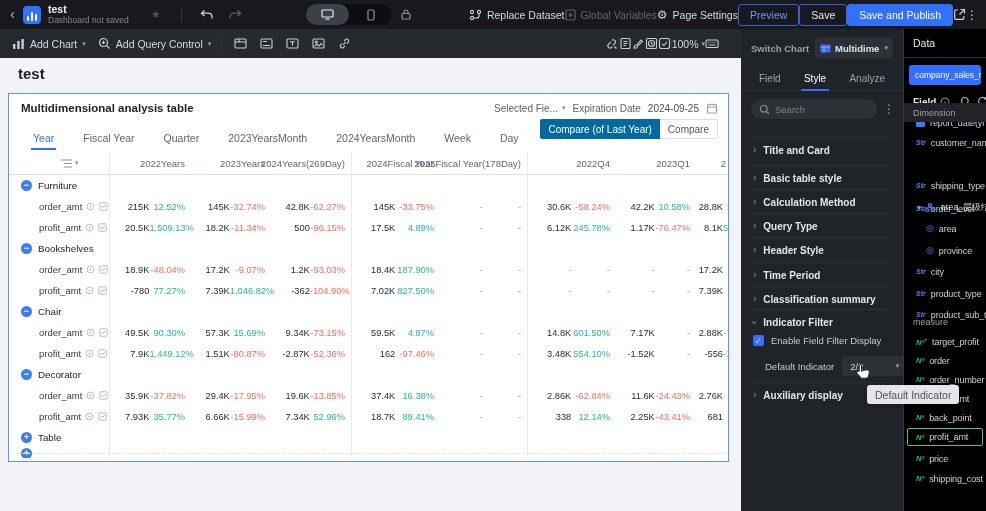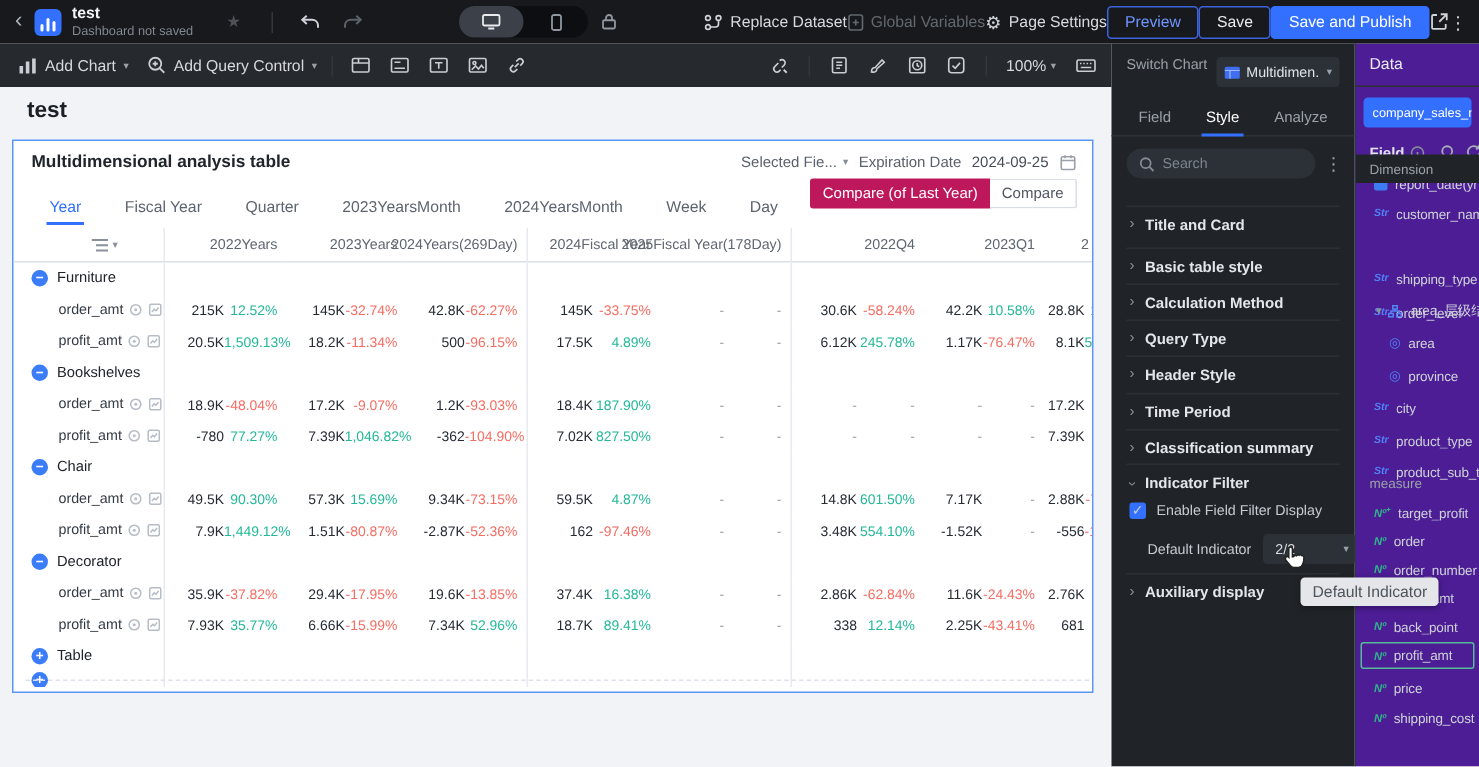--- a/index.html
+++ b/index.html
@@ -32,41 +32,41 @@
   .btn.ghost-blue{background:transparent;border:1px solid #3b62d9;color:#6f96ff;}
   .btn.ghost{background:transparent;border:1px solid #3b62d9;color:#e8eaee;}
   .btn.solid{background:#3370ff;border:1px solid #3370ff;color:#fff;}
   .tb-dots{color:#cfd4da;font-size:12px;letter-spacing:0;}
   
   .toolbar{position:absolute;left:0;top:29px;width:741px;height:29px;background:#26292d;
     display:flex;align-items:center;z-index:30;}
   .tl-item{display:flex;align-items:center;gap:5px;color:#d6dae0;font-size:10.5px;margin-left:12px;cursor:pointer;white-space:nowrap}
   .caret{font-size:7px;color:#9aa1ab;}
   .tl-icons{display:flex;align-items:center;gap:13px;margin-left:14px;}
-  .tl-right{position:absolute;right:10px;display:flex;align-items:center;gap:13px;}
+  .tl-right{position:absolute;right:22px;display:flex;align-items:center;}
   .tl-zoom{color:#d6dae0;font-size:10.5px;display:flex;align-items:center;gap:3px;cursor:pointer}
   
   .canvas{position:absolute;left:0;top:58px;width:741px;height:453px;background:#f2f3f6;}
   .page-title{position:absolute;left:18px;top:7px;font-size:15px;font-weight:bold;color:#1b1f26;}
   .card{position:absolute;left:8px;top:35px;width:721px;height:369px;background:#fff;
     border:1px solid #5b96f7;box-sizing:border-box;overflow:hidden;}
   .card-row1{display:flex;align-items:center;padding:8px 10px 0 12px;}
   .card-title{font-size:11.5px;font-weight:bold;color:#20242b;margin:0;}
   .card-row1-right{margin-left:auto;display:flex;align-items:center;gap:7px;}
   .sel-fields{display:flex;align-items:center;gap:4px;color:#5a616c;font-size:10px;cursor:pointer}
   .exp-label{color:#5a616c;font-size:10px;}
   .exp-date{color:#42485200;color:#464d58;font-size:10px;cursor:pointer}
   .card-row2{position:relative;height:28px;margin-top:2px;}
   .card-tabs{display:flex;align-items:flex-end;gap:29px;padding-left:24px;height:100%;}
   .ctab{font-size:10.5px;color:#5d646f;cursor:pointer;position:relative;white-space:nowrap}
   .ctab.active{color:#3370ff;}
   .ctab.active::after{content:"";position:absolute;left:-2px;right:-2px;bottom:-6px;height:2px;background:#3370ff;}
   .cmp-group{position:absolute;right:10px;top:3px;display:flex;}
   .cmp{font-size:10px;height:20px;display:flex;align-items:center;padding:0 8px;cursor:pointer;white-space:nowrap}
-  .cmp.on{background:#be185d;color:#fff;border-radius:2px 0 0 2px;}
+  .cmp.on{background:#0369a1;color:#fff;border-radius:2px 0 0 2px;}
   .cmp.off{background:#fff;color:#50565f;border:1px solid #d9dde4;border-left:none;border-radius:0 2px 2px 0;box-sizing:border-box}
   
   .tbl{margin-top:8px;}
   .trow{display:grid;grid-template-columns:101px 81px 80px 81px 88px 88px 88px 80px 36px;height:21px;align-items:center;}
   .trow.thead{height:23px;}
   .trow>*{height:100%;display:flex;align-items:center;box-sizing:border-box;}
   .trow>*:nth-child(1),.trow>*:nth-child(4),.trow>*:nth-child(6){border-right:1px solid #e7eaef;}
   .thead>*{border-bottom:1px solid #dbe0e8;color:#5f6670;font-size:9.5px;justify-content:flex-end;padding-right:6px;white-space:nowrap}
   .thead>.hfirst{justify-content:flex-start;padding-left:52px;gap:3px;}
   .cell{justify-content:flex-end;font-size:9.3px;color:#262b33;}
@@ -78,25 +78,25 @@
   .first-cat{padding-left:12px;gap:6px;}
   .exp-ico{width:11px;height:11px;border-radius:50%;background:#3b7df8;color:#fff;font-size:9px;line-height:11px;
     text-align:center;flex:none;cursor:pointer;font-weight:bold;}
   .cat-label{font-size:9.8px;color:#20242a;}
   .first-met{padding-left:30px;gap:4px;}
   .met-label{font-size:9.5px;color:#343a43;}
   .trow.partial{height:10px;overflow:hidden;align-items:flex-start;}
   .tbl-dash{position:absolute;left:8px;right:2px;bottom:7px;border-top:1px dashed #dde2ea;}
   
   .cfg{position:absolute;left:741px;top:29px;width:162px;height:482px;background:#202428;z-index:20;}
-  .data{position:absolute;left:903px;top:29px;width:83px;height:482px;background:#4c1d95;border-left:1px solid #34383e;
+  .data{position:absolute;left:903px;top:29px;width:83px;height:482px;background:#000000;border-left:1px solid #34383e;
     box-sizing:border-box;z-index:20;overflow:hidden;}
   .p-head{height:28px;display:flex;align-items:center;padding:0 10px;color:#e9ebee;font-size:10.5px;
     border-bottom:1px solid #2e3237;justify-content:space-between;}
-  .sw-row{display:flex;padding:9px 10px 8px;gap:6px;}
+  .sw-row{display:flex;align-items:center;padding:9px 10px 8px;gap:6px;font-weight:bold;}
   .sw-label{color:#9ba1a9;font-size:9.5px;white-space:nowrap}
   .sw-dd{flex:1;height:20px;background:#2c3137;border-radius:3px;display:flex;align-items:center;gap:4px;
     padding:0 5px;cursor:pointer;min-width:0;}
   .sw-dd em{font-style:normal;color:#dfe3e8;font-size:9.5px;white-space:nowrap;overflow:hidden;flex:1}
   .cfg-tabs{display:flex;justify-content:space-between;padding:0 18px;height:24px;align-items:center;border-bottom:1px solid #2e3237;}
   .cfg-tab{color:#9ba1a9;font-size:10px;cursor:pointer;position:relative;}
   .cfg-tab.active{color:#fff;}
   .cfg-tab.active::after{content:"";position:absolute;left:-3px;right:-3px;bottom:-7px;height:2px;background:#3370ff;}
   .srch-row{display:flex;align-items:center;padding:8px 8px 0 10px;gap:6px;}
   .srch{flex:1;height:20px;background:#2c3137;border-radius:10px;display:flex;align-items:center;gap:5px;padding:0 8px;}

